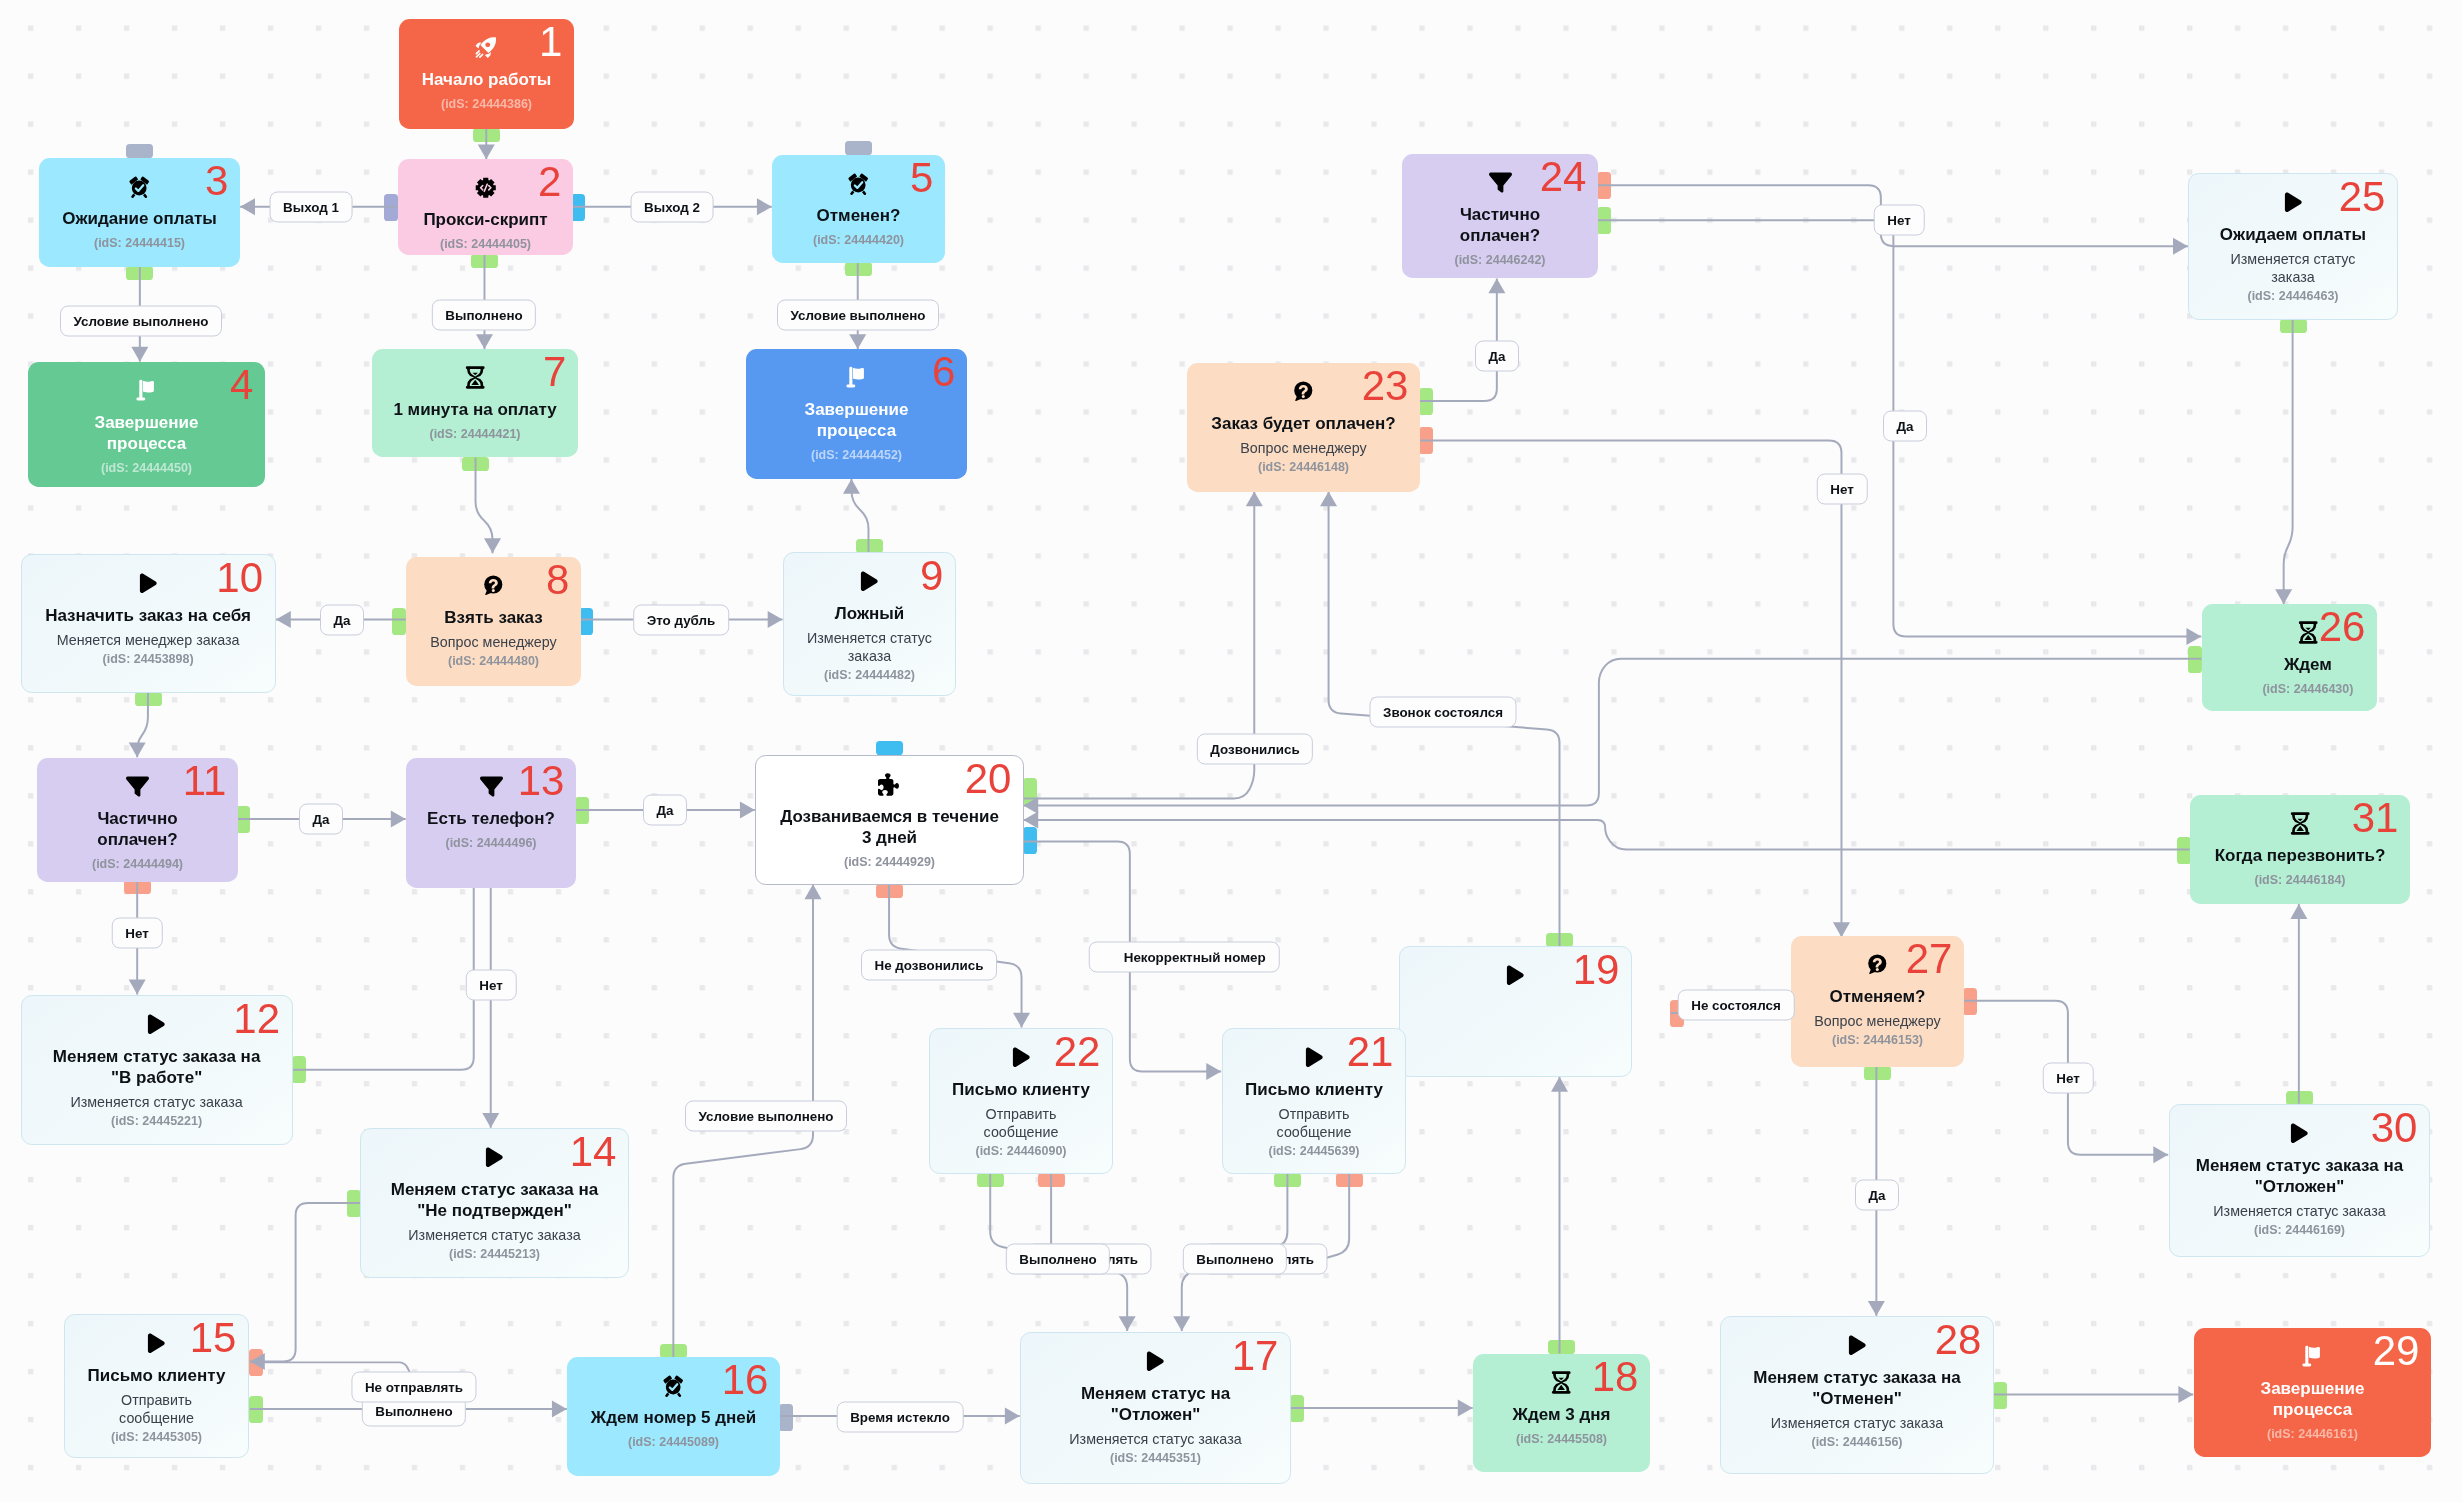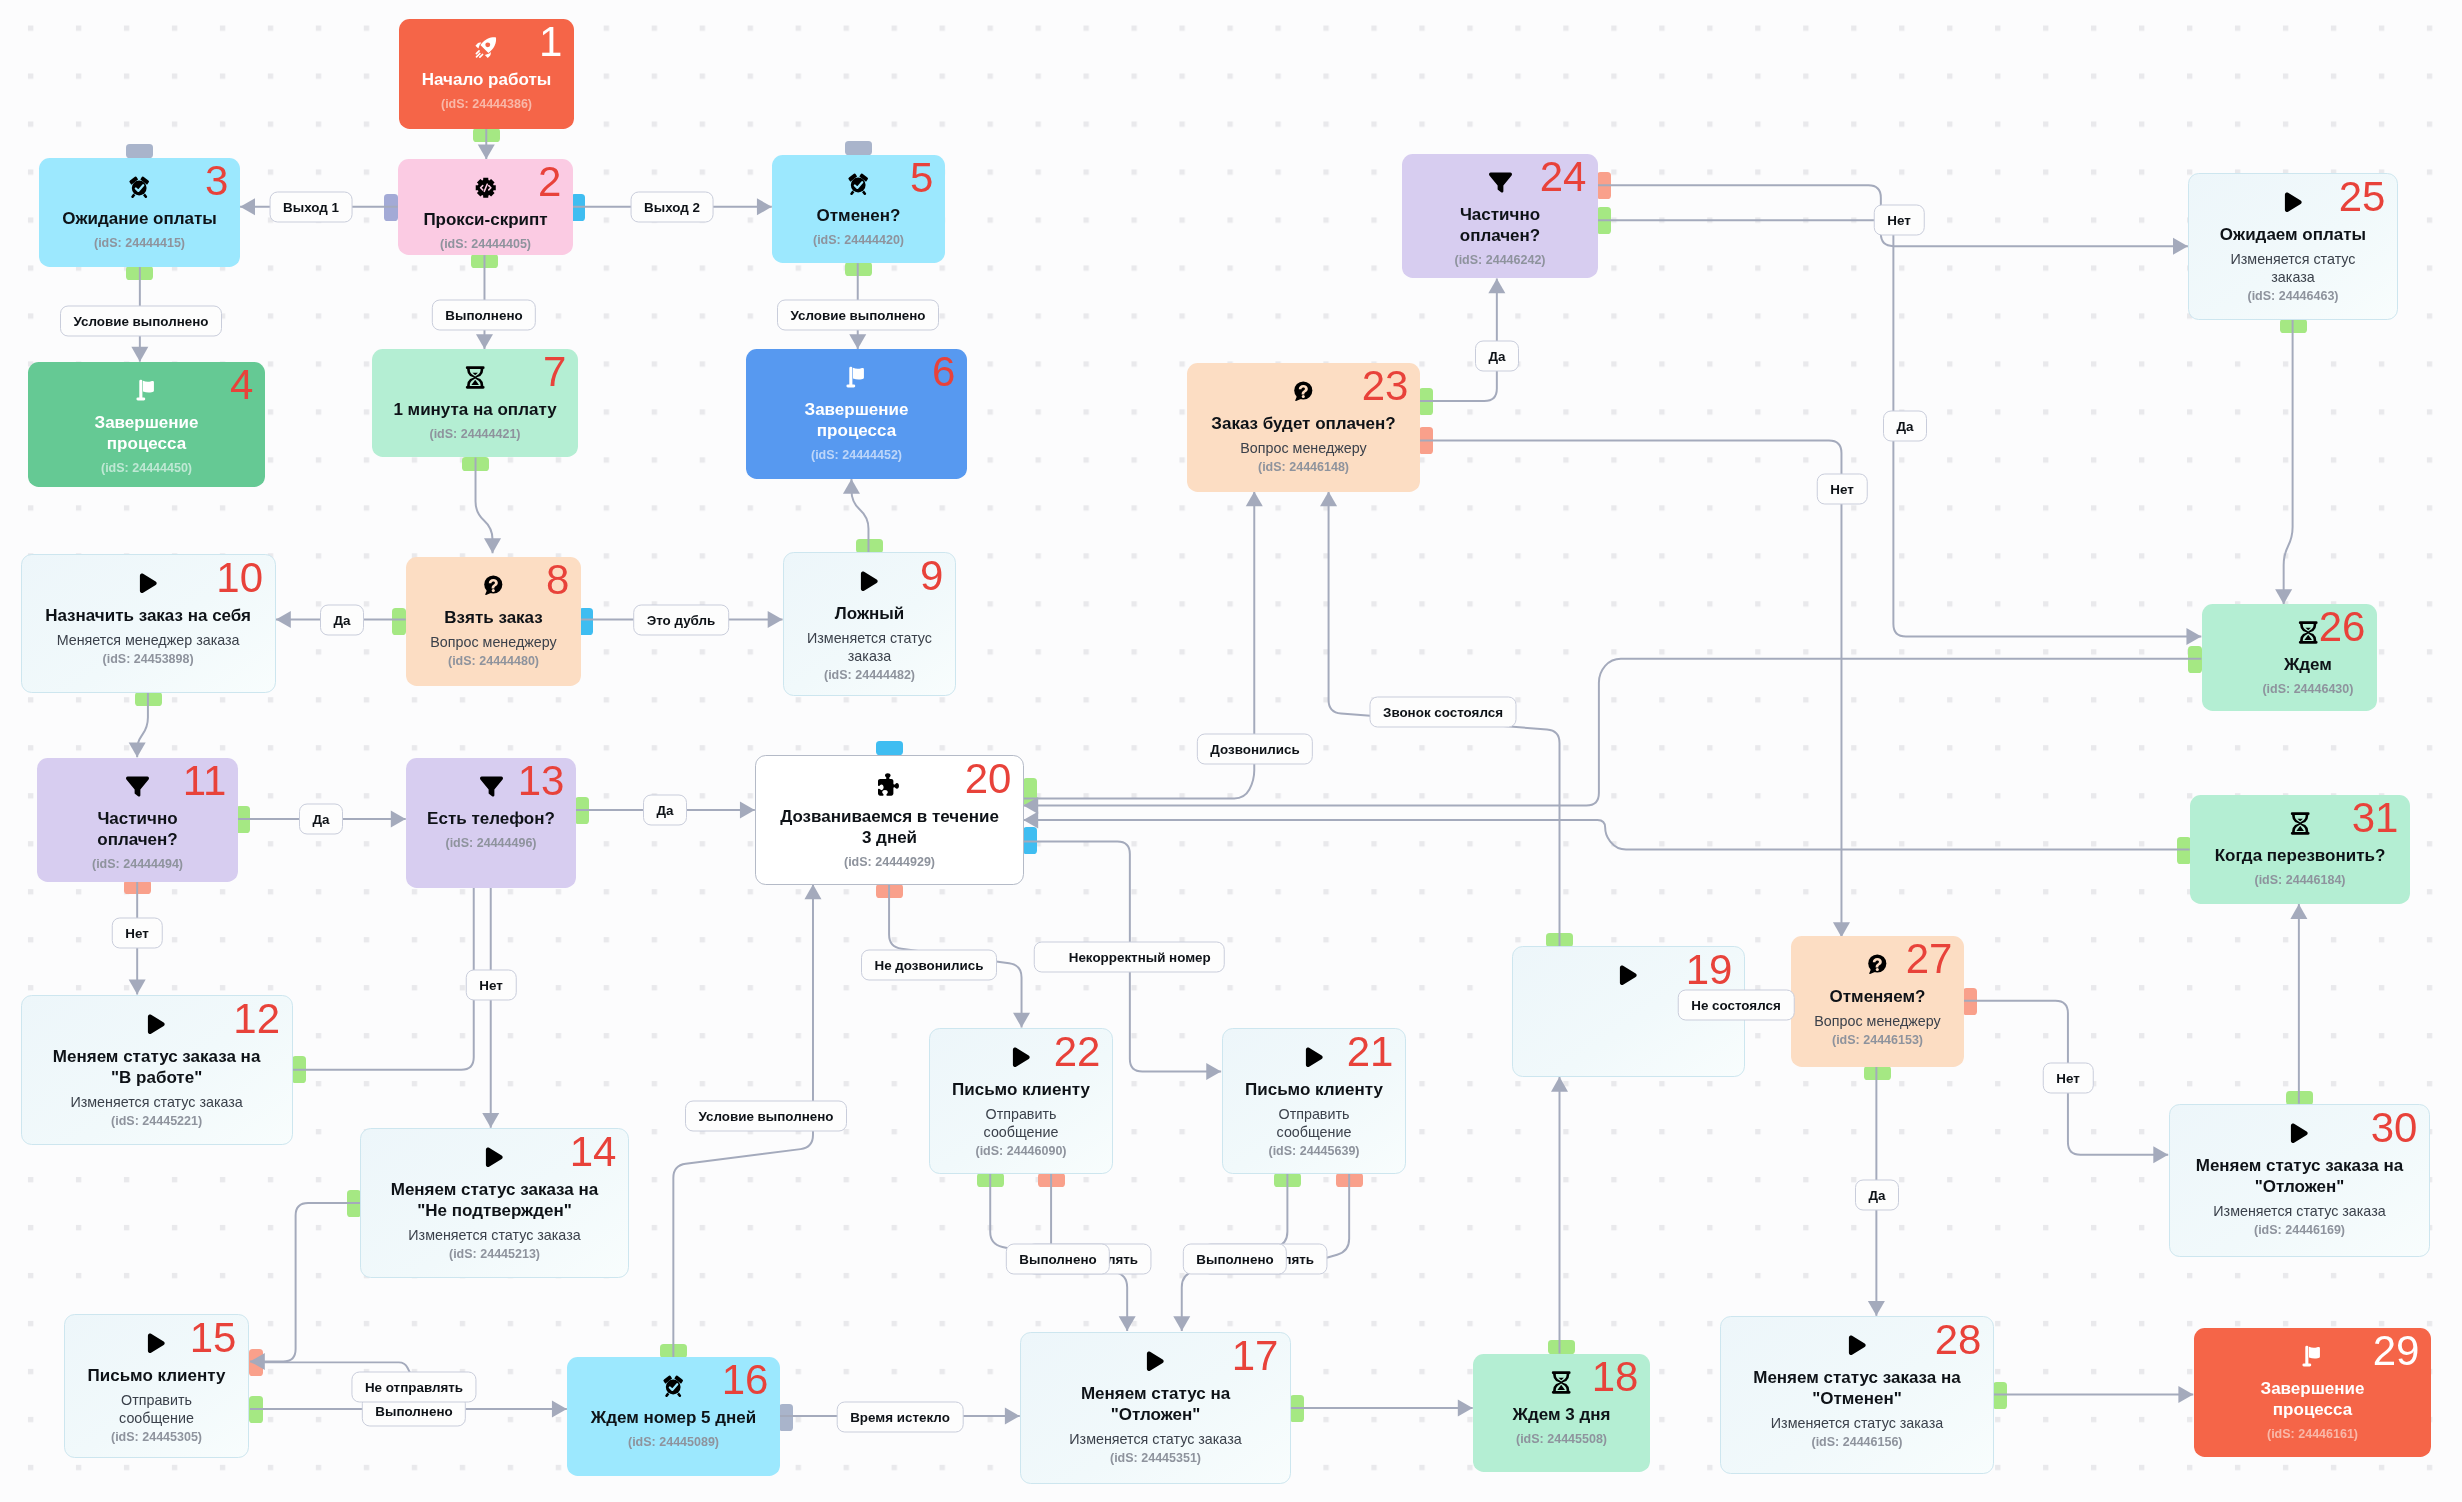--- a/index.html
+++ b/index.html
@@ -394,21 +394,21 @@
             <path d="M8 6a6 6 0 0 1 6-6h72a6 6 0 1 1 0 12v3a36 36 0 0 1-13 28L55 50l18 7a36 36 0 0 1 13 28v3a6 6 0 1 1 0 12H14a6 6 0 1 1 0-12v-3a36 36 0 0 1 13-28l18-7-18-7A36 36 0 0 1 14 15v-3a6 6 0 0 1-6-6Zm18 6v3c0 8 3 15 9 20l15 11 15-11c6-5 9-12 9-20v-3Zm48 76v-3c0-8-3-15-9-20L50 54 35 65c-6 5-9 12-9 20v3Z"></path>
             <path d="M50 40 L38 29h24Z"></path>
             <path d="M50 60 L33 84h34Z"></path>
           </svg>
         </span>
         <span class="body">
           <span class="ttl">Ждем 3 дня</span>
           <span class="ids">(idS: 24445508)</span>
         </span>
       </div>
-      <div class="node n-pale hassub" style="left:1512px;top:946px;width:233px;height:131px;">
+      <div class="node n-pale hassub" style="left:1399px;top:946px;width:233px;height:131px;">
         <span class="num">19</span>
         <span class="ico">
           <svg viewBox="0 0 384 512" width="20.6" height="22.4">
             <path d="M73 39c-14.8-9.1-33.4-9.4-48.5-.9S0 62.6 0 80V432c0 17.4 9.4 33.4 24.5 41.9s33.7 8.1 48.5-.9L361 297c14.3-8.7 23-24.2 23-41s-8.7-32.2-23-41L73 39z"></path>
           </svg>
         </span>
       </div>
       <div class="node n-white" style="left:755px;top:755px;width:269px;height:130px;">
         <span class="num">20</span>
         <span class="ico">
@@ -626,21 +626,21 @@
       <div class="pill" style="left:681px;top:620px;">Это дубль</div>
       <div class="pill" style="left:321px;top:819px;">Да</div>
       <div class="pill" style="left:137px;top:933px;">Нет</div>
       <div class="pill" style="left:665px;top:810px;">Да</div>
       <div class="pill" style="left:491px;top:985px;">Нет</div>
       <div class="pill" style="left:414px;top:1411px;">Выполнено</div>
       <div class="pill" style="left:414px;top:1387px;">Не отправлять</div>
       <div class="pill" style="left:766px;top:1116px;">Условие выполнено</div>
       <div class="pill" style="left:900px;top:1417px;">Время истекло</div>
       <div class="pill" style="left:929px;top:965px;">Не дозвонились</div>
-      <div class="pill" style="left:1129px;top:957px;padding-left:34px;">Некорректный номер</div>
+      <div class="pill" style="left:1184px;top:957px;padding-left:34px;">Некорректный номер</div>
       <div class="pill" style="left:1089px;top:1259px;">Не отправлять</div>
       <div class="pill" style="left:1058px;top:1259px;">Выполнено</div>
       <div class="pill" style="left:1265px;top:1259px;">Не отправлять</div>
       <div class="pill" style="left:1235px;top:1259px;">Выполнено</div>
       <div class="pill" style="left:1255px;top:749px;">Дозвонились</div>
       <div class="pill" style="left:1443px;top:712px;">Звонок состоялся</div>
       <div class="pill" style="left:1497px;top:356px;">Да</div>
       <div class="pill" style="left:1842px;top:489px;">Нет</div>
       <div class="pill" style="left:1899px;top:220px;">Нет</div>
       <div class="pill" style="left:1905px;top:426px;">Да</div>

